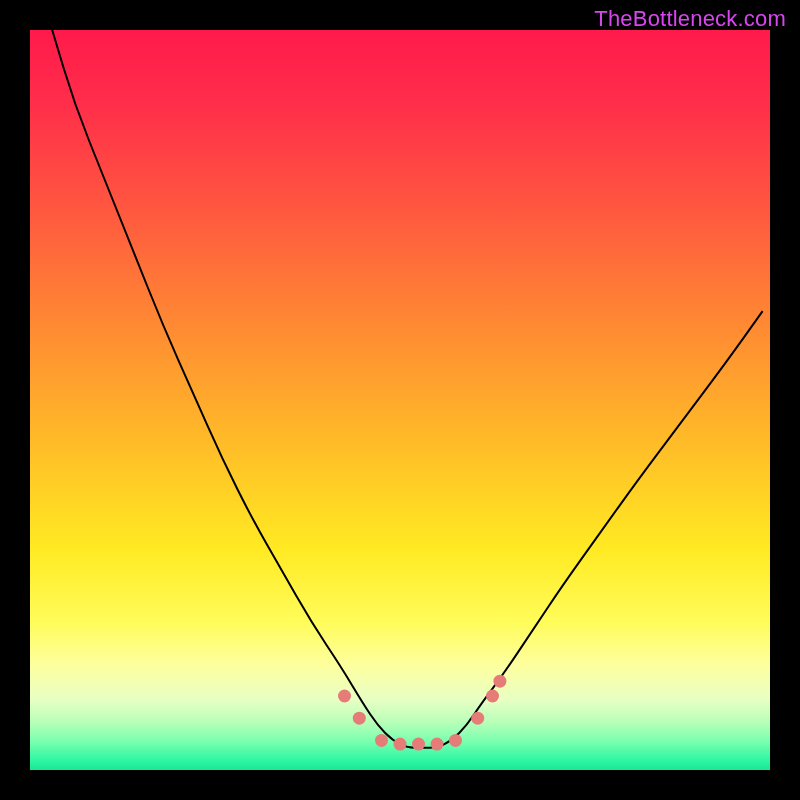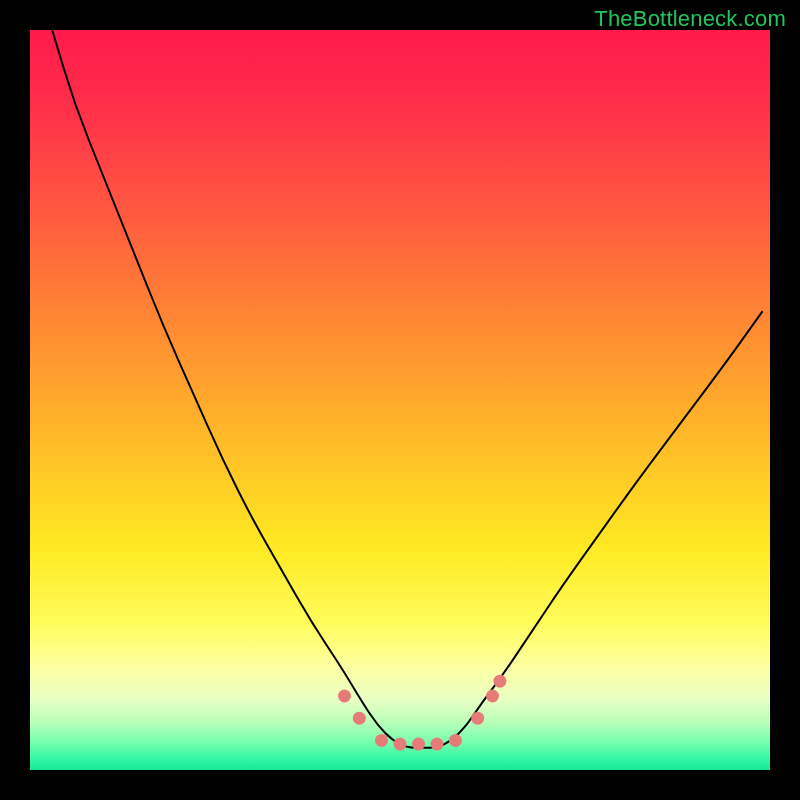--- a/index.html
+++ b/index.html
@@ -32,21 +32,21 @@
   .curve-svg {
     position: absolute;
     inset: 0;
     width: 100%;
     height: 100%;
   }
   .watermark {
     position: absolute;
     top: 6px;
     right: 14px;
-    color: #22c55e;
+    color: #d946ef;
     font-size: 22px;
     font-weight: 500;
     letter-spacing: 0.2px;
     user-select: none;
   }
 </style>
 </head>
 <body>
 
 <div class="frame">

